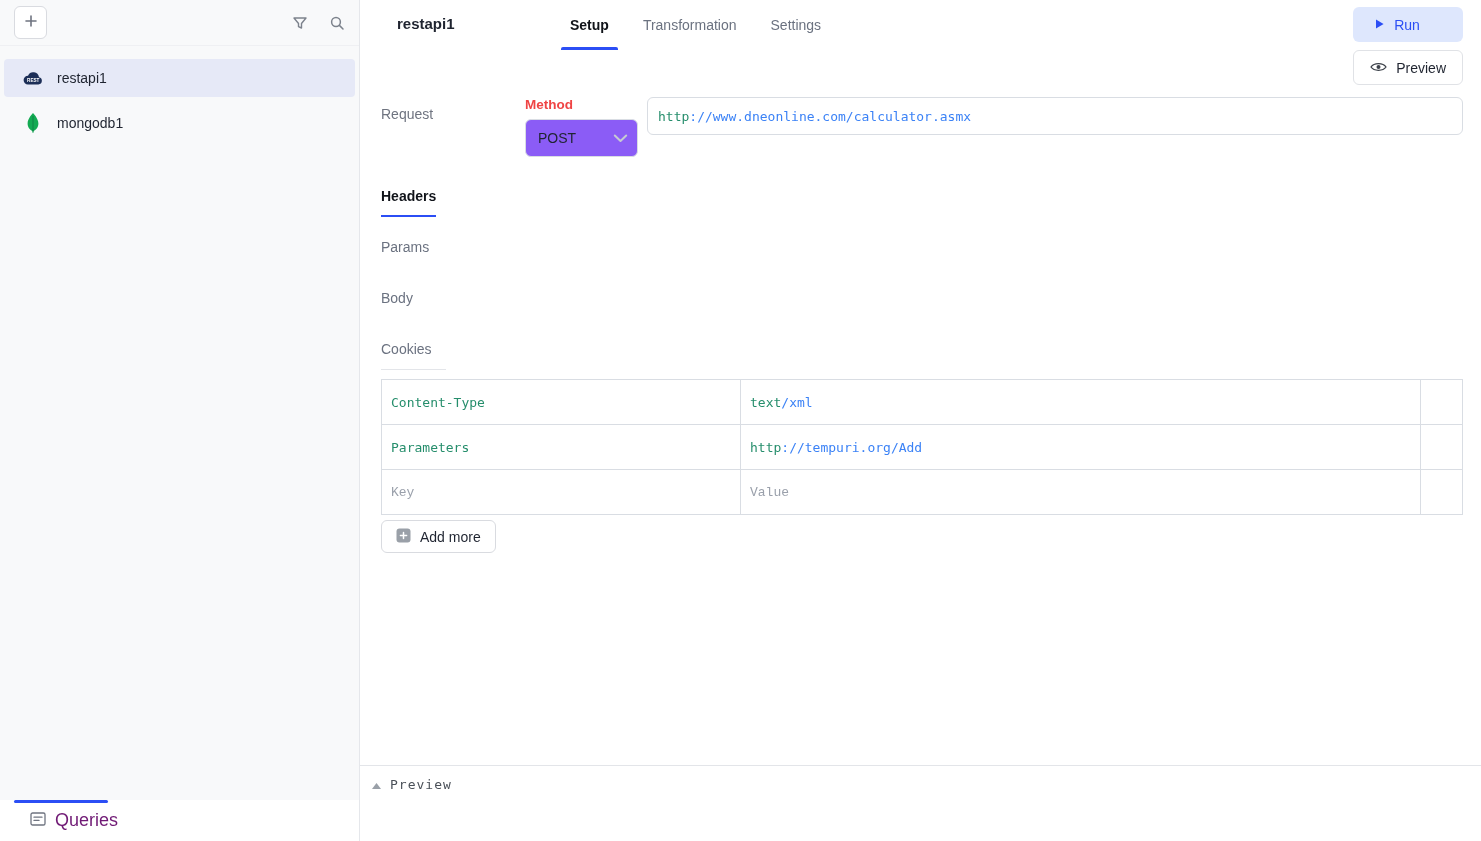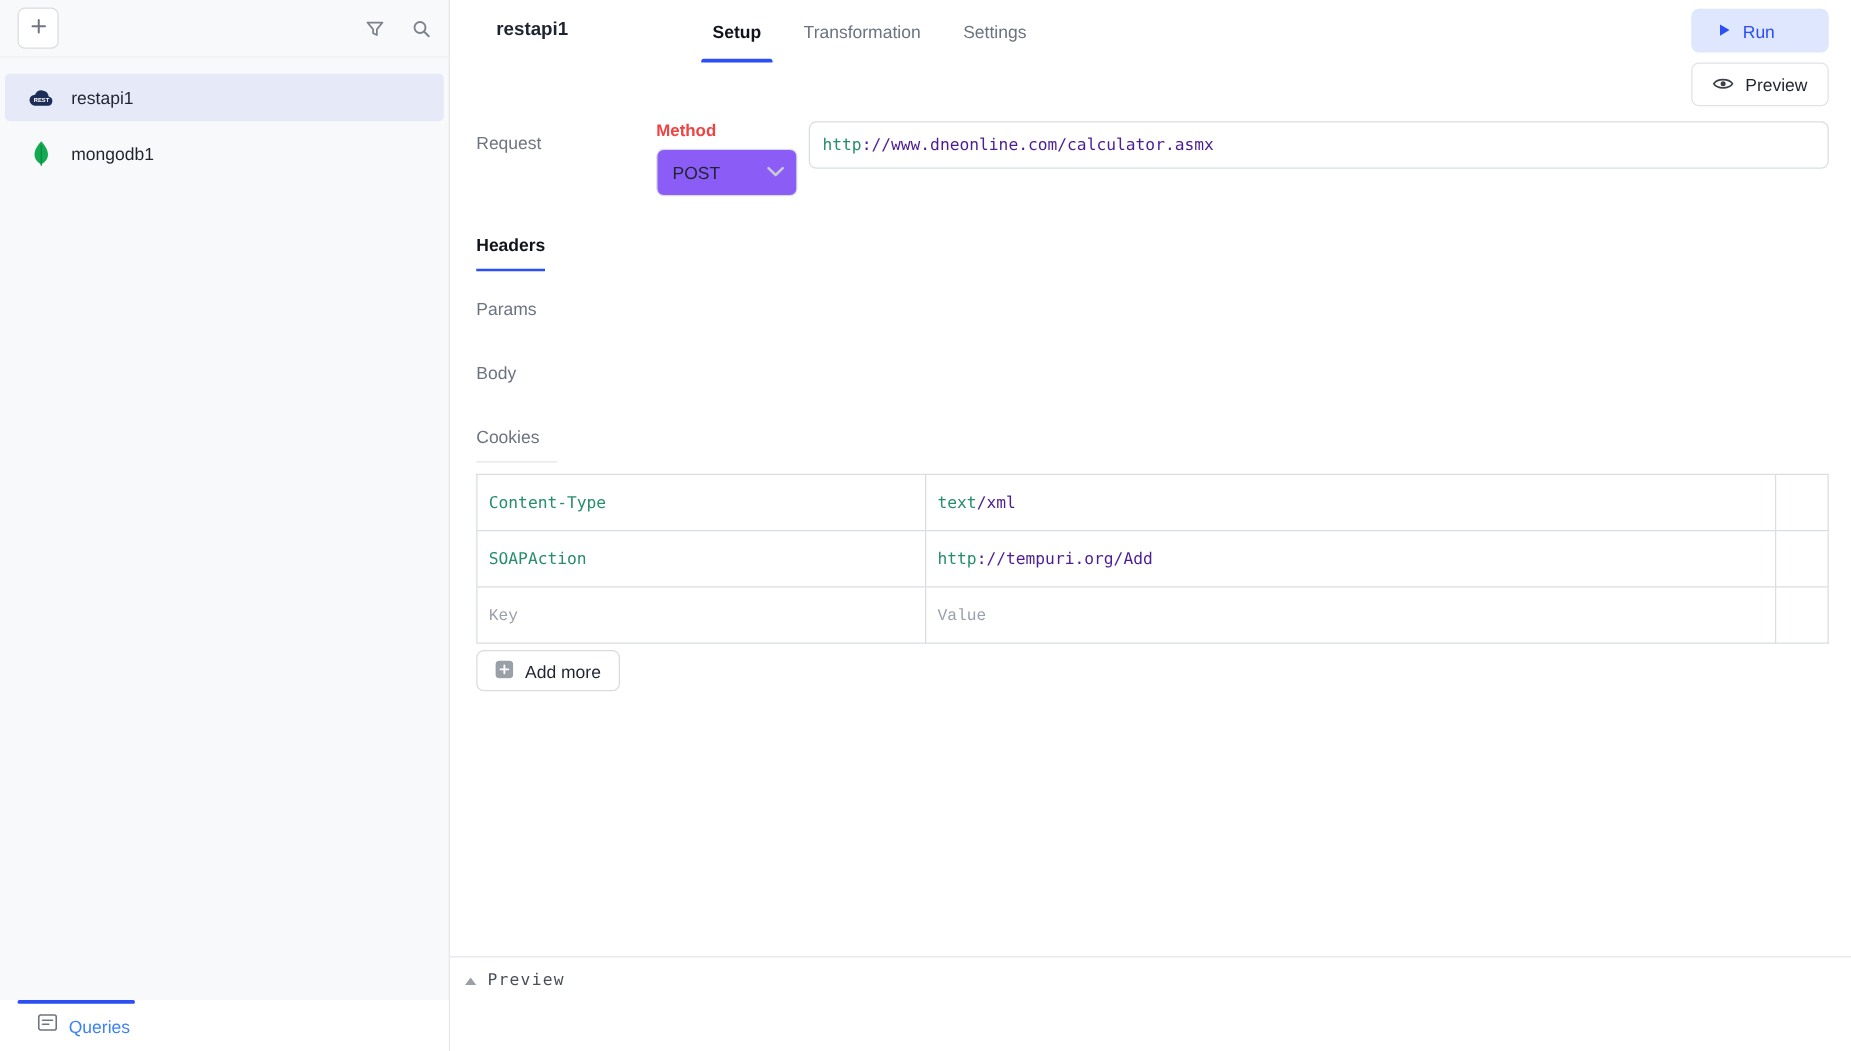--- a/index.html
+++ b/index.html
@@ -40,21 +40,21 @@
 
   .sb-bottom {
     flex:0 0 41px; background:#ffffff; position:relative;
     display:flex; align-items:center; padding-left:30px;
   }
   .active-ind {
     position:absolute; top:0; left:14px; width:94px; height:3px;
     background:#2B4EF5; border-radius:2px;
   }
   .queries-tab { display:flex; align-items:center; gap:9px; cursor:pointer; }
-  .queries-tab span.lbl { font-size:14px; font-weight:500; color:#3b82f6; }
+  .queries-tab span.lbl { font-size:18px; font-weight:500; color:#701a75; }
 
   
   .main {
     position:absolute; left:360px; top:0; width:1121px; height:841px;
     background:#fff; display:flex; flex-direction:column;
   }
   .main-header { flex:0 0 50px; position:relative; }
   .page-title { position:absolute; left:37px; top:15px; font-size:15px; font-weight:600; color:#1F2430; }
   .main-tabs { position:absolute; left:208px; top:0; height:50px; display:flex; gap:30px; }
   .mtab {
@@ -97,21 +97,21 @@
     display:flex; align-items:center; justify-content:space-between;
     padding:0 9px 0 12px; cursor:pointer;
   }
   .method-value { font-size:14px; color:#1F2430; }
   .url-input {
     height:38px; border:1px solid #D9DDE3; border-radius:6px; background:#fff;
     display:flex; align-items:center; padding:0 10px; cursor:text;
     font-family:"DejaVu Sans Mono", monospace; font-size:13px; white-space:pre;
   }
   .code-green { color:#268E6C; }
-  .code-blue  { color:#4c1d95; }
+  .code-blue  { color:#3b82f6; }
 
   .sub-tabs {
     margin-top:31px; display:flex; gap:23px; width:fit-content;
     border-bottom:1px solid #E3E5E9; padding-right:10px;flex-direction:column;
   }
   .sub-tab { font-size:14px; color:#6B7280; padding-bottom:12px; position:relative; cursor:pointer; }
   .sub-tab.active { color:#101319; font-weight:600; }
   .sub-tab.active::after {
     content:""; position:absolute; left:0; right:0; bottom:-1px; height:2.5px; background:#2B4EF5;
   }
@@ -276,21 +276,21 @@
         <div class="kv-cell editable">
           <span class="code-green">text</span><span class="code-blue">/xml</span>
         </div>
         <div class="kv-cell kv-trash">
           <span>
             
           </span>
         </div>
 
         <div class="kv-cell editable">
-          <span class="code-green">SOAPAction</span>
+          <span class="code-green">Parameters</span>
         </div>
         <div class="kv-cell editable">
           <span class="code-green">http</span><span class="code-blue">://tempuri.org/Add</span>
         </div>
         <div class="kv-cell kv-trash">
           <span>
             
           </span>
         </div>
 

